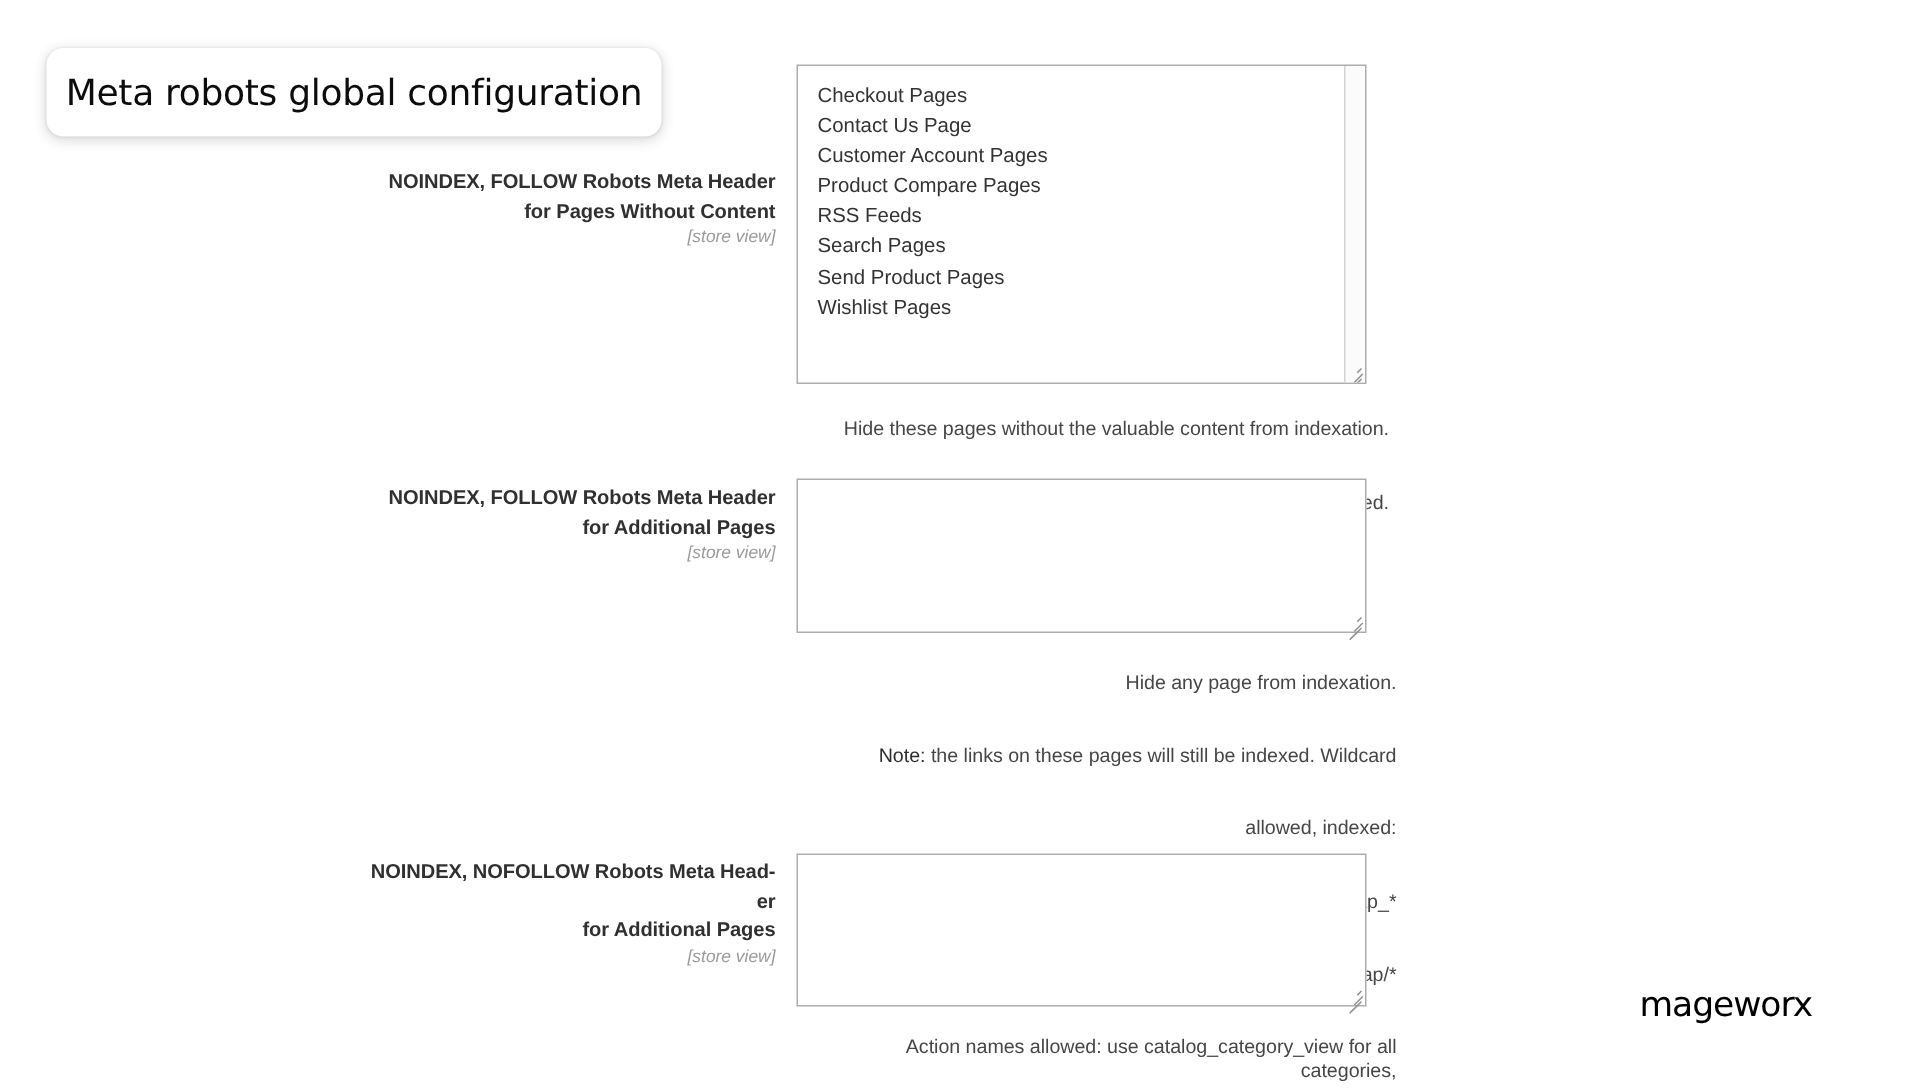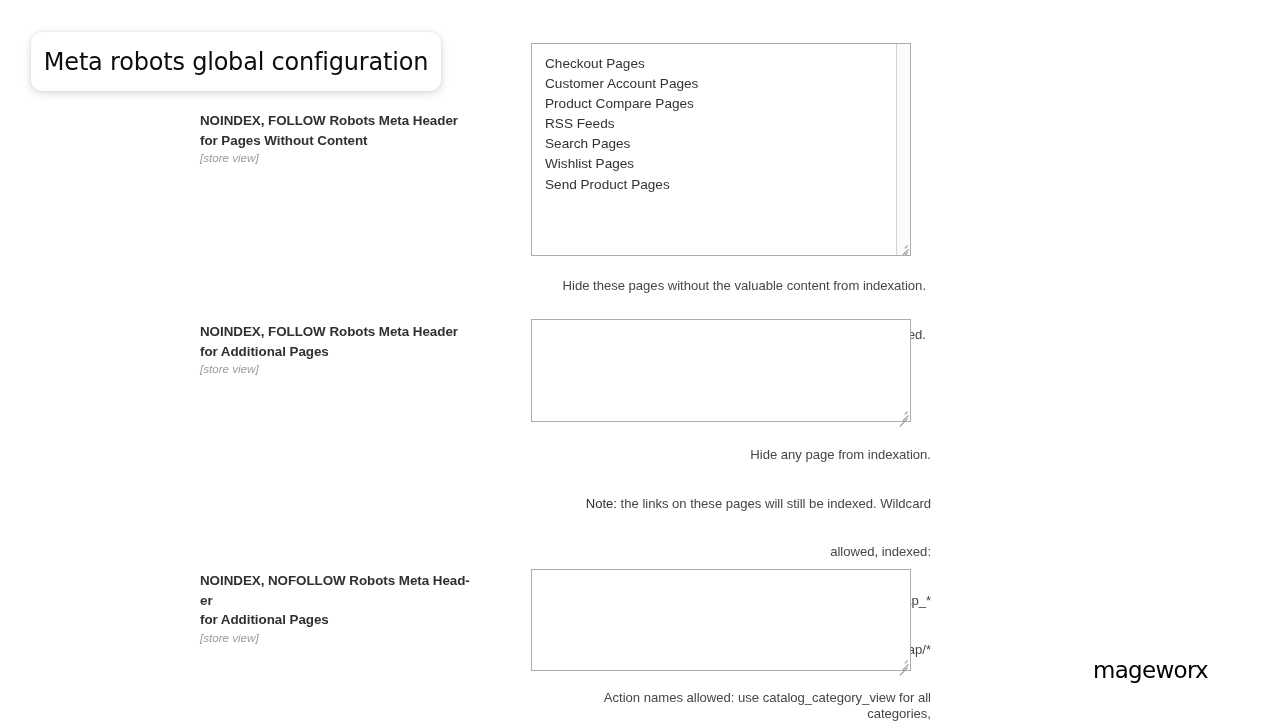--- a/index.html
+++ b/index.html
@@ -39,21 +39,21 @@
     font-family: "DejaVu Sans", sans-serif;
     font-size: 24px;
     font-weight: 400;
     color: #0c0c0c;
     letter-spacing: -0.2px;
     white-space: nowrap;
   }
 
   .field-label {
     position: absolute;
-    text-align: left;
+    text-align: right;
     font-size: 13.4px;
     font-weight: bold;
     color: #303030;
     line-height: 19.5px;
     letter-spacing: -0.05px;
   }
   .scope-note {
     display: block;
     font-size: 11.6px;
     font-weight: normal;
@@ -163,26 +163,27 @@
 
   <div class="field-label" style="left:200px; top:111px; width:317px;">
     <span>NOINDEX, FOLLOW Robots Meta Header</span><br>
     <span>for Pages Without Content</span>
     <span class="scope-note">[store view]</span>
   </div>
 
   <div class="multiselect" style="left:531px; top:43px; width:380px; height:213px;">
     <div class="ms-inner">
       <div class="ms-option">Checkout Pages</div>
+      <div class="ms-option">Contact Us Page</div>
       <div class="ms-option">Customer Account Pages</div>
       <div class="ms-option">Product Compare Pages</div>
       <div class="ms-option">RSS Feeds</div>
       <div class="ms-option">Search Pages</div>
+      <div class="ms-option">Send Product Pages</div>
       <div class="ms-option">Wishlist Pages</div>
-      <div class="ms-option">Send Product Pages</div>
     </div>
     <div class="ms-scrolltrack"></div>
     <div class="grip">
       <span class="grip-l1"></span>
         <span class="grip-l2"></span>
         <span class="grip-l3"></span>
     </div>
   </div>
 
   <div class="comment" style="left:531px; top:262px; width:395px;">

